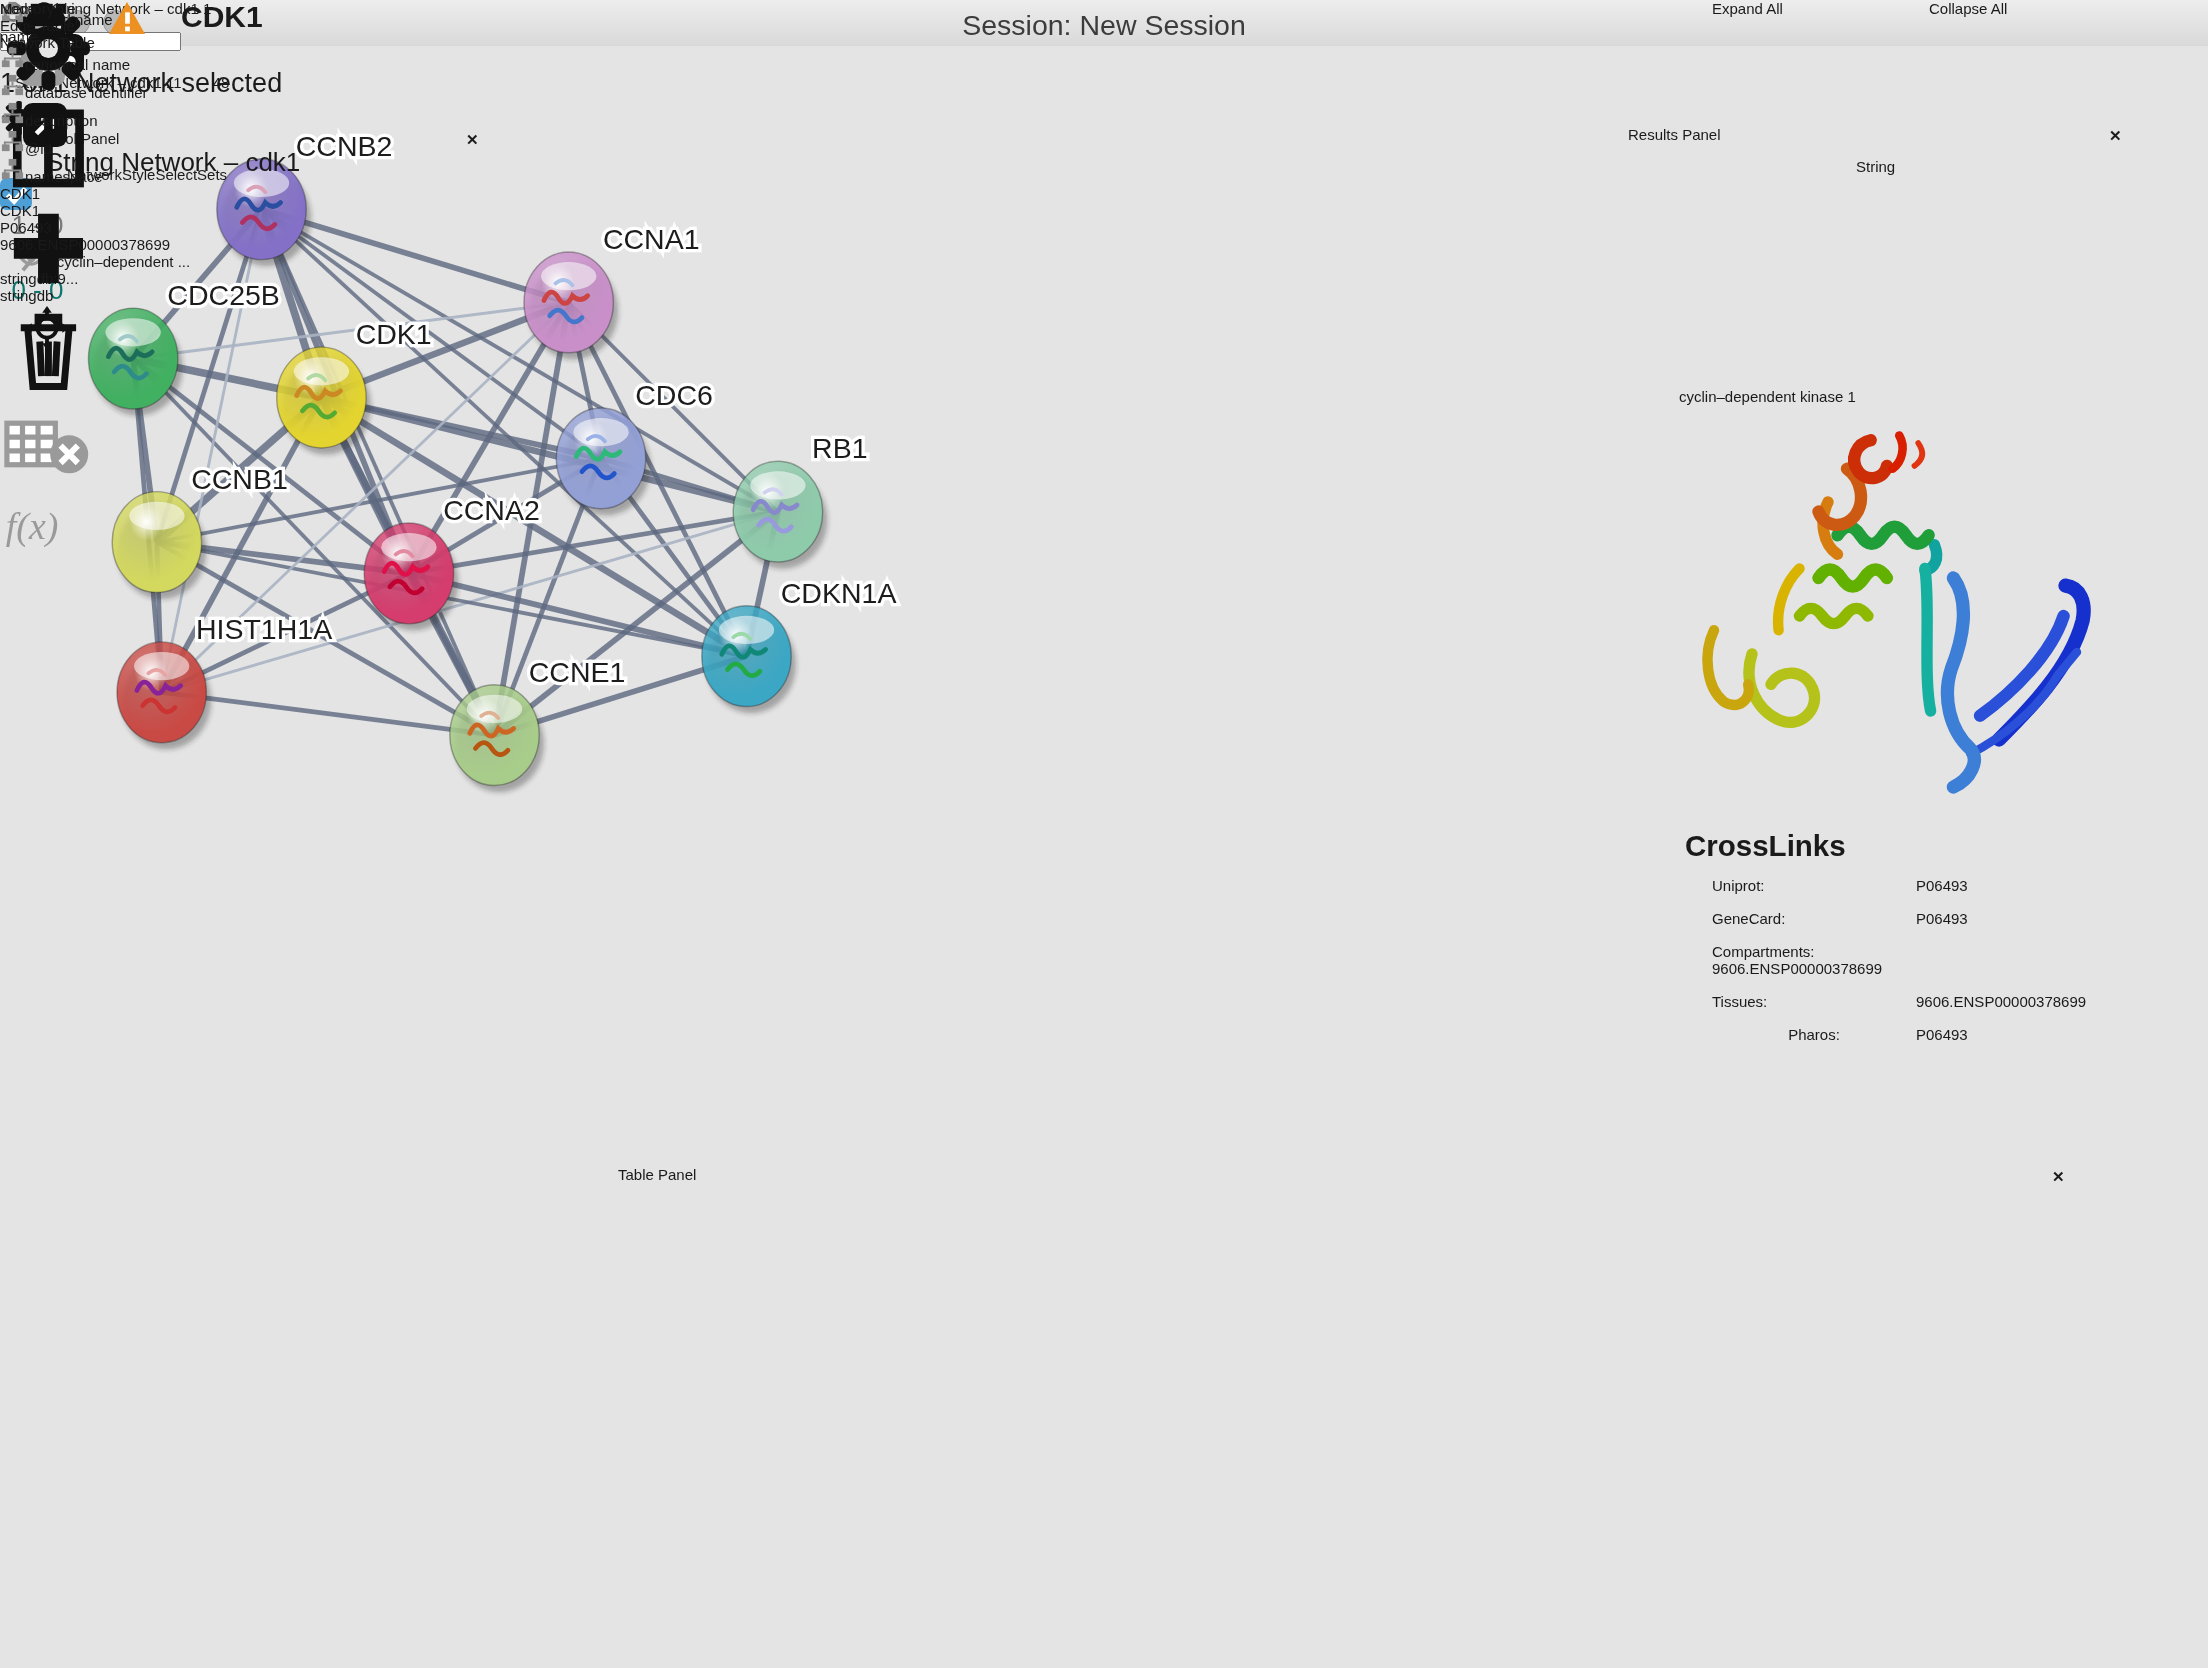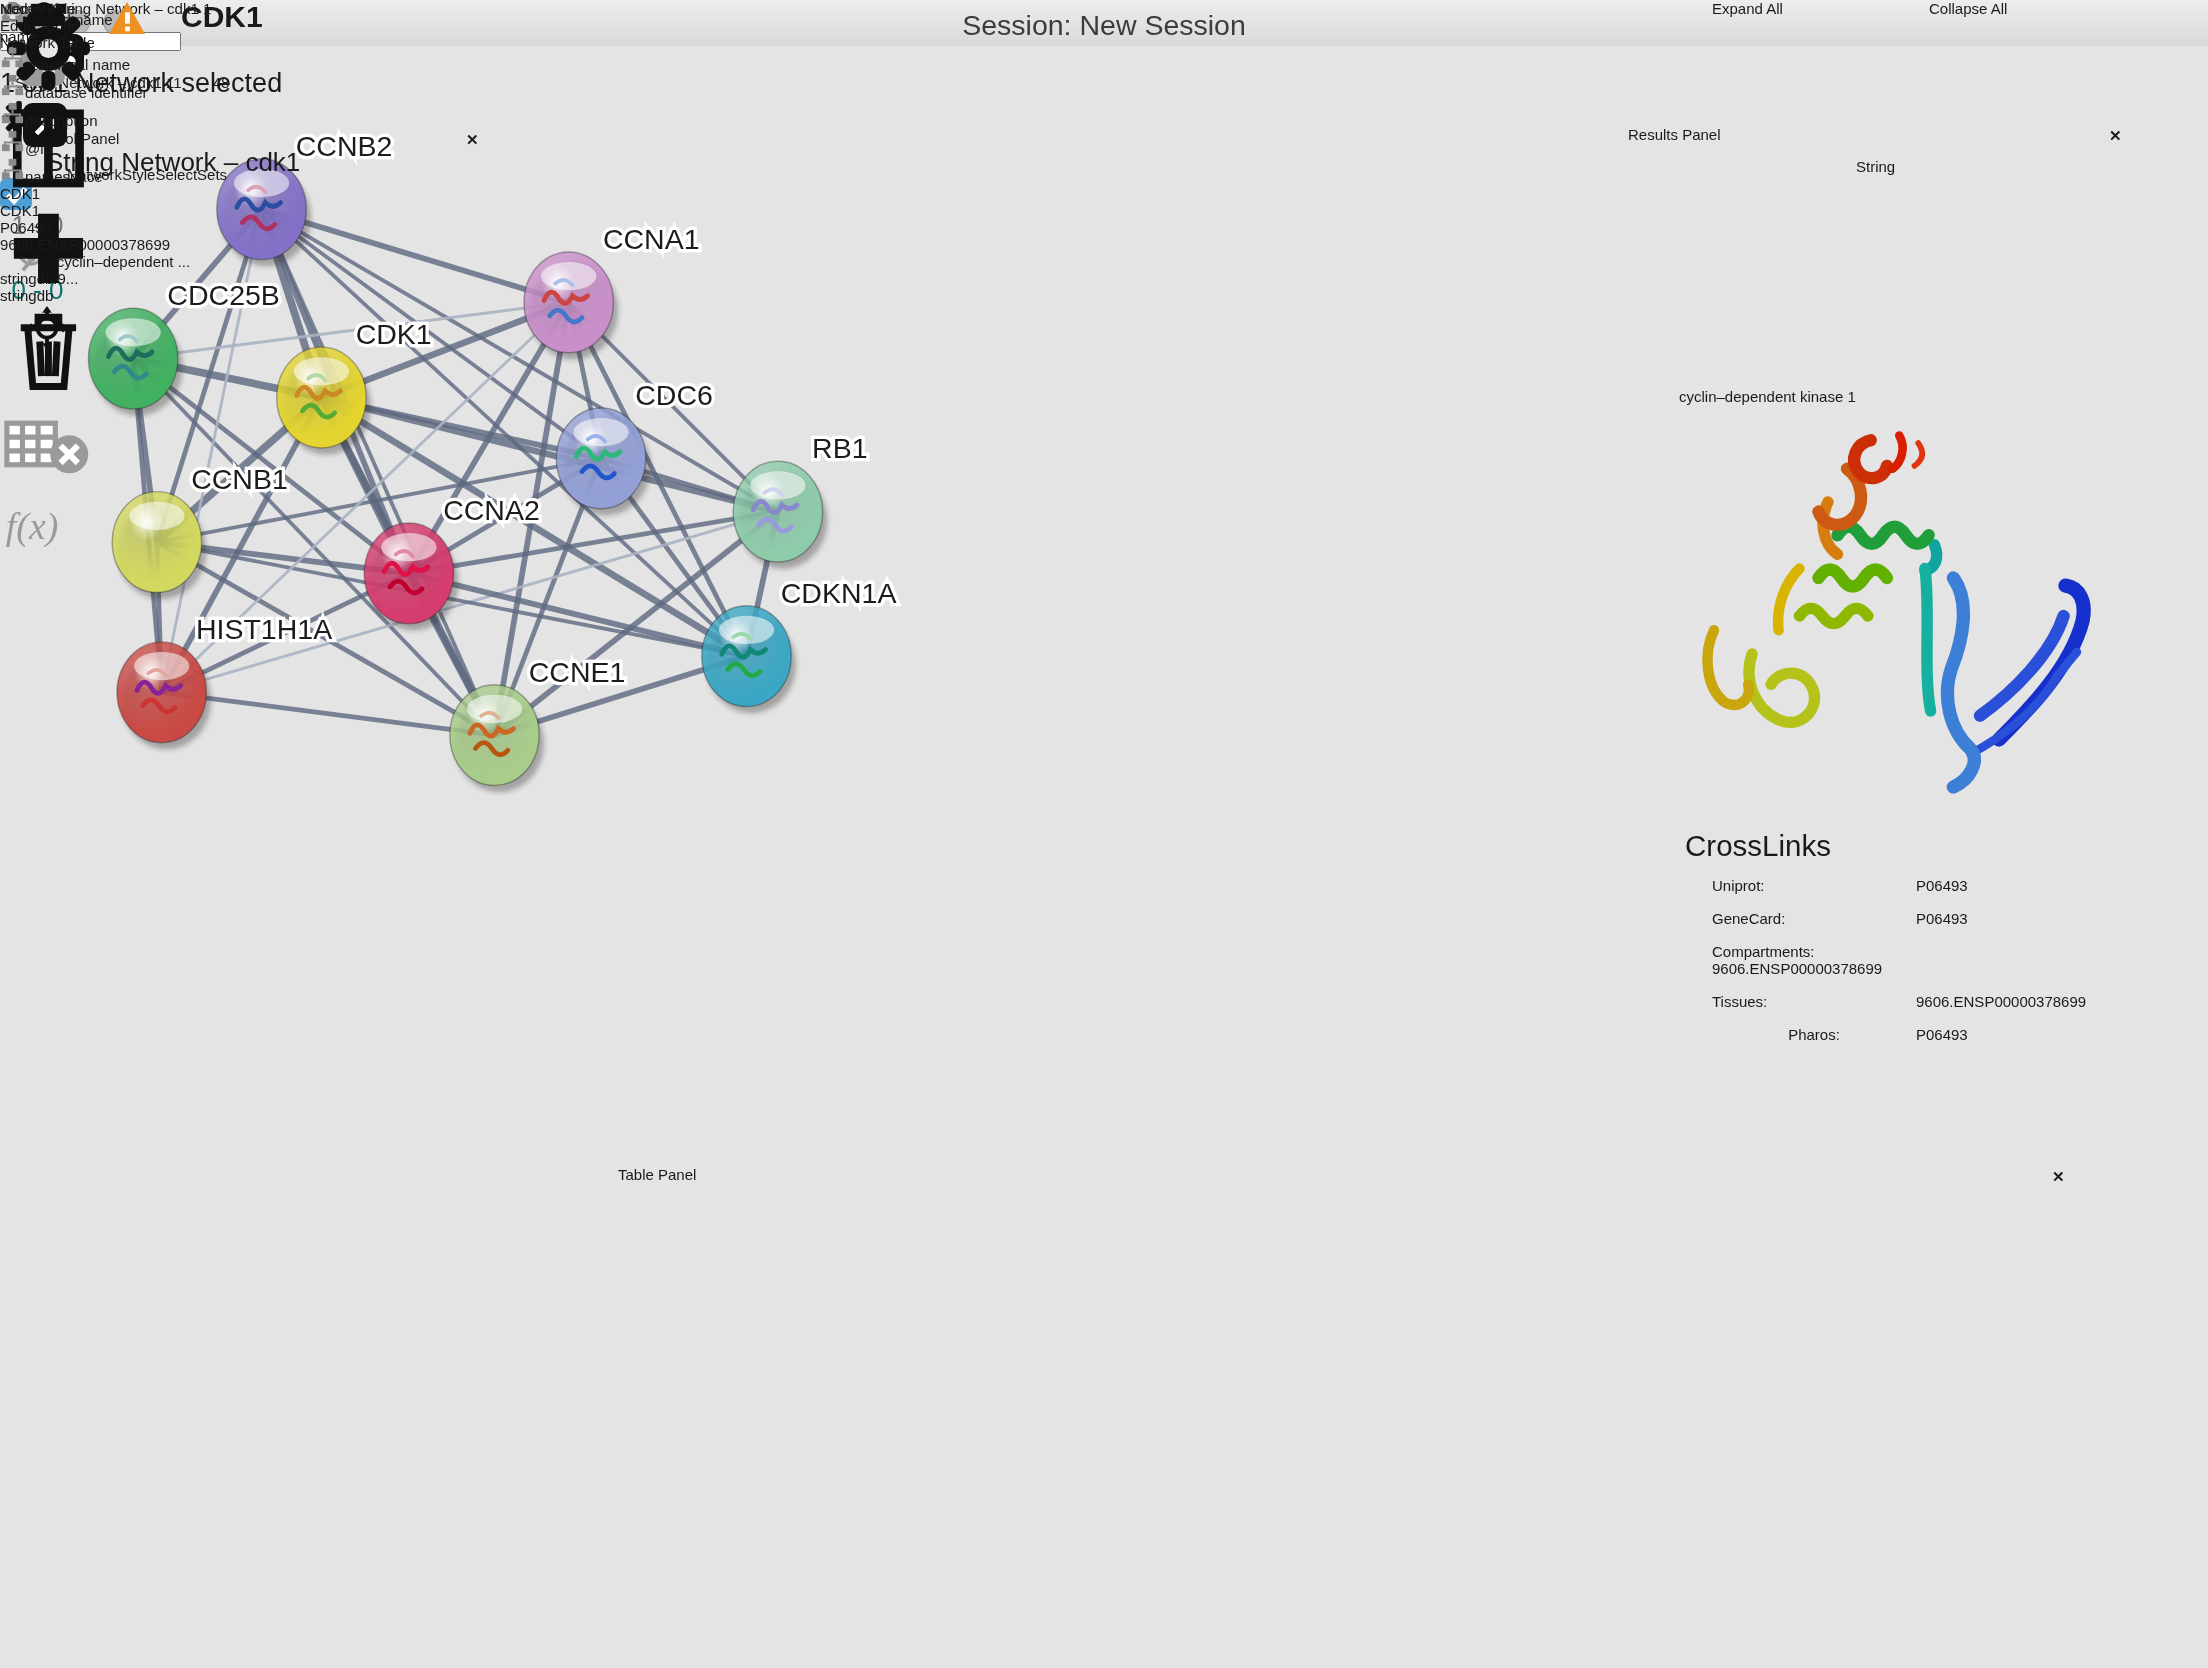--- a/index.html
+++ b/index.html
@@ -679,21 +679,21 @@
     <path d="M70,240 C60,270 75,300 100,310 C120,318 140,300 135,280 C128,255 100,255 90,272" stroke="#b5c21a" stroke-width="12"></path>
     <path d="M30,215 C18,240 22,275 40,290 C55,300 70,288 66,272" stroke="#c9a50e" stroke-width="11"></path>
     <path d="M120,150 C105,165 95,190 98,215" stroke="#d8b400" stroke-width="11"></path>
     <path d="M150,80 C140,100 145,125 160,135" stroke="#d77d10" stroke-width="12"></path>
     <path d="M170,45 C185,55 190,80 178,95 C165,110 145,105 140,90" stroke="#cc5a12" stroke-width="13"></path>
     <path d="M195,15 C180,18 172,35 182,48 C192,60 210,55 212,42" stroke="#cc2e08" stroke-width="13"></path>
     <path d="M225,10 C232,22 228,38 218,45" stroke="#d81f00" stroke-width="9"></path>
     <path d="M245,18 q10,14 -4,24" stroke="#e03510" stroke-width="6"></path>
   </g>
 </svg>
-<div class="abs serif" style="left:1685px;top:829px;font-size:29.5px;font-weight:normal">CrossLinks</div>
+<div class="abs serif" style="left:1685px;top:829px;font-size:29.5px;font-weight:bold">CrossLinks</div>
 <div class="abs" id="crosslinks" style="left:1712px;top:877px;width:476px">
     <div style="display: flex; margin-bottom: 16px;">
       <span class="serif xl-label" style="width:204px">Uniprot:</span>
       <a class="serif xl-link">P06493</a>
     </div>
     <div style="display: flex; margin-bottom: 16px;">
       <span class="serif xl-label" style="width:204px">GeneCard:</span>
       <a class="serif xl-link">P06493</a>
     </div>
     <div style="display: flex; margin-bottom: 16px; flex-direction: column;">

